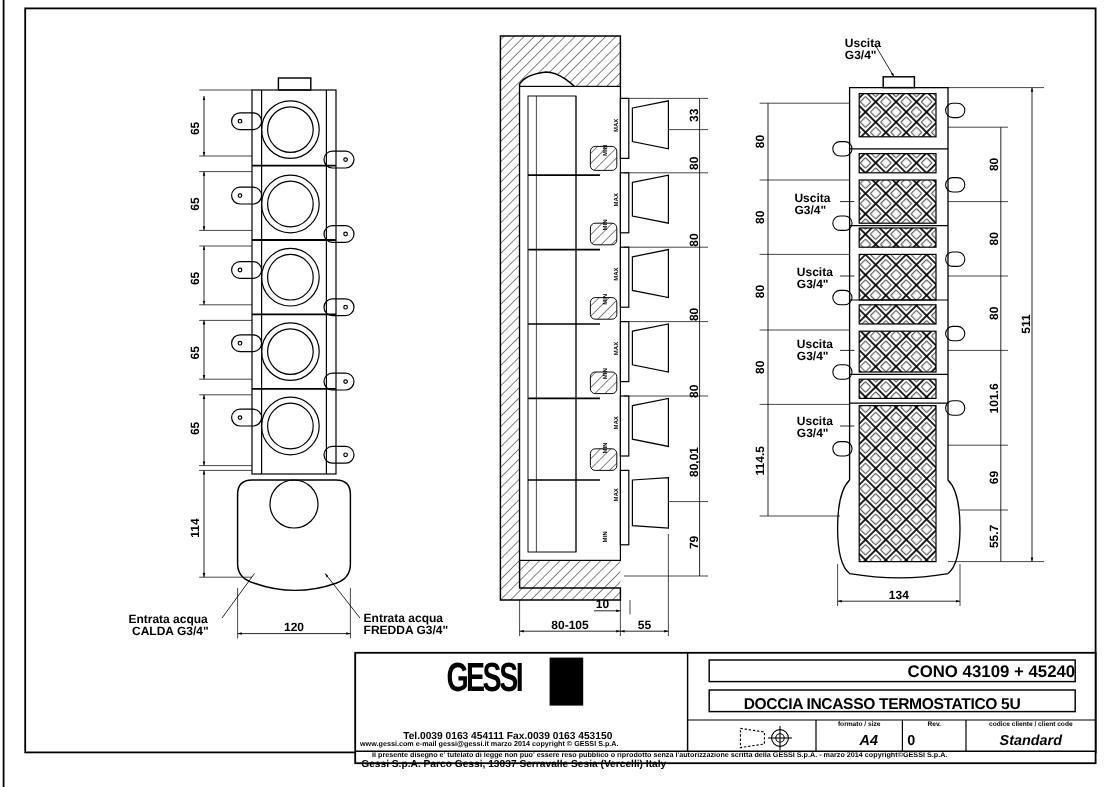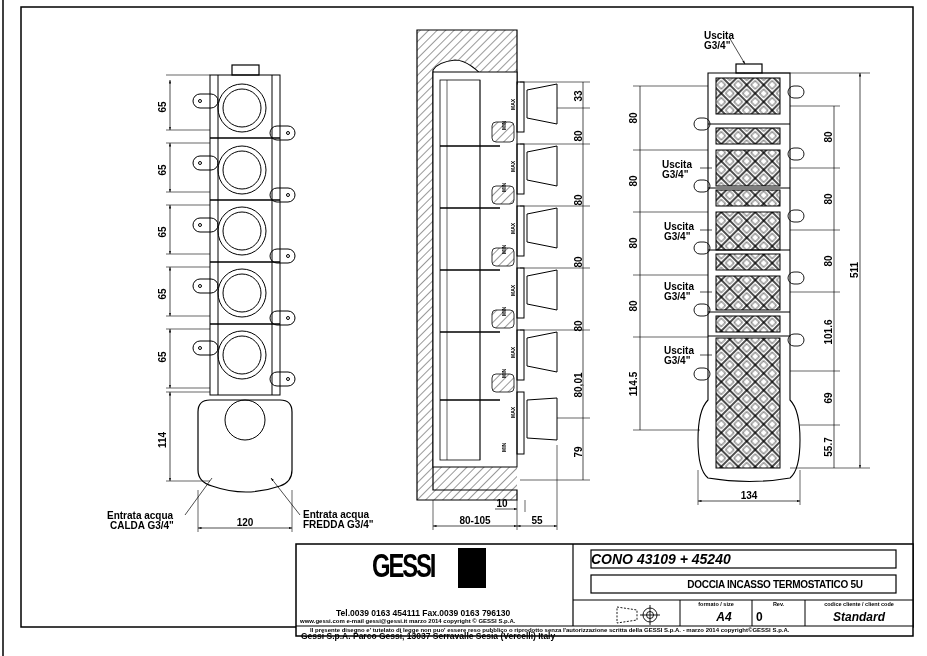--- a/index.html
+++ b/index.html
@@ -327,26 +327,26 @@
           <circle cx="650" cy="615" r="3.5"></circle>
       <line x1="640" y1="615" x2="660" y2="615"></line>
           <line x1="650" y1="605" x2="650" y2="625"></line>
     </g>
     <rect x="458" y="548" width="28" height="40" fill="#000" stroke="none"></rect>
   </g>
 </svg>
 
 <div class="tb" style="left:372px;top:546px;font-size:34px;font-weight:bold;letter-spacing:-3px;transform:scaleX(0.7);transform-origin:left top;font-family:'Liberation Sans Narrow','Liberation Sans',sans-serif;">GESSI</div>
 <div class="tb" style="left:301px;top:631px;font-size:8.5px;font-weight:bold;">Gessi S.p.A. Parco Gessi, 13037 Serravalle Sesia (Vercelli) Italy</div>
-<div class="tb" style="left:336px;top:608px;font-size:8.5px;font-weight:bold;">Tel.0039 0163 454111 Fax.0039 0163 796130</div>
+<div class="tb" style="left:336px;top:608px;font-size:8.5px;font-weight:bold;">Tel.0039 0163 454111 Fax.0039 0163 453150</div>
 <div class="tb" style="left:300px;top:618px;font-size:6px;font-weight:bold;">www.gessi.com  e-mail gessi@gessi.it    marzo 2014    copyright © GESSI S.p.A.</div>
 <div class="tb" style="left:310px;top:627px;font-size:6px;font-weight:bold;width:600px;overflow:hidden;">Il presente disegno e' tutelato di legge non puo' essere reso pubblico o riprodotto senza l'autorizzazione scritta della GESSI S.p.A. - marzo 2014  copyright©GESSI S.p.A.</div>
 
-<div class="tb" style="left:591px;top:551px;width:305px;text-align:left;font-size:14px;font-weight:bold;font-style:italic;">CONO  43109 + 45240</div>
-<div class="tb" style="left:591px;top:579px;width:288px;text-align:center;font-size:10px;font-weight:bold;letter-spacing:-0.3px;margin-left:40px;">DOCCIA INCASSO TERMOSTATICO 5U</div>
+<div class="tb" style="left:591px;top:551px;width:305px;text-align:right;font-size:14px;font-weight:bold;">CONO  43109 + 45240</div>
+<div class="tb" style="left:591px;top:579px;width:288px;text-align:center;font-size:13px;font-weight:bold;letter-spacing:-0.3px;">DOCCIA INCASSO TERMOSTATICO 5U</div>
 
 <div class="tb" style="left:680px;top:601px;width:72px;text-align:center;font-size:5.5px;font-weight:bold;">formato / size</div>
 <div class="tb" style="left:680px;top:610px;width:88px;text-align:center;font-size:12px;font-style:italic;font-weight:bold;">A4</div>
 <div class="tb" style="left:752px;top:601px;width:53px;text-align:center;font-size:5.5px;font-weight:bold;">Rev.</div>
 <div class="tb" style="left:756px;top:610px;font-size:12px;font-weight:bold;">0</div>
 <div class="tb" style="left:805px;top:601px;width:108px;text-align:center;font-size:5.5px;font-weight:bold;">codice cliente / client code</div>
 <div class="tb" style="left:805px;top:610px;width:108px;text-align:center;font-size:12px;font-style:italic;font-weight:bold;">Standard</div>
 </div>
 
 </body></html>

